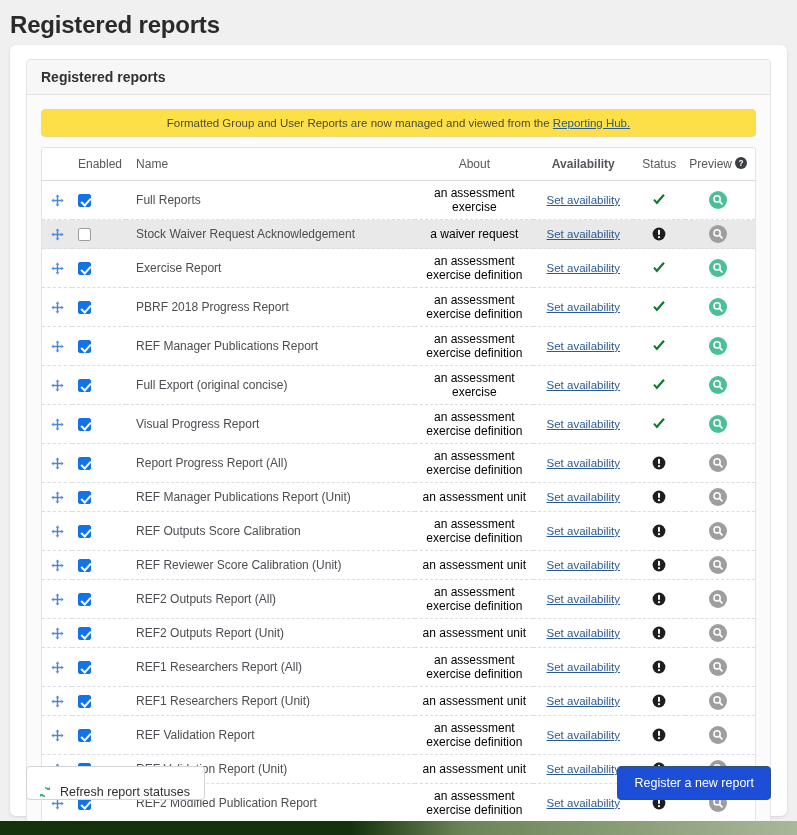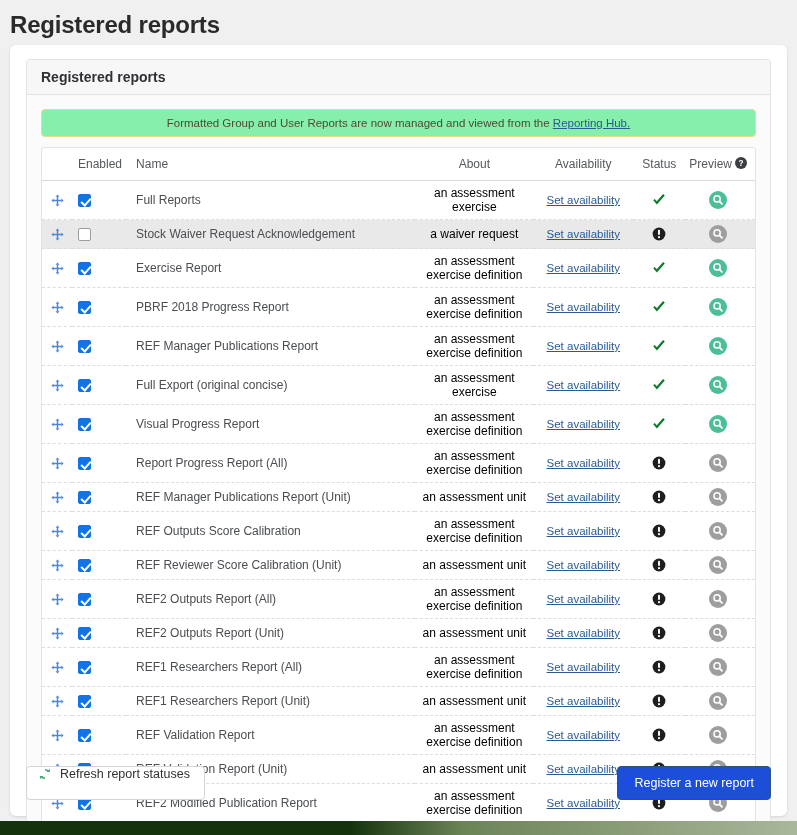--- a/index.html
+++ b/index.html
@@ -48,21 +48,21 @@
     font-weight:600;
     color:#2f3033;
   }
   .panel-body {
     padding:14px;
     background:#fbfbfc;
     border-radius:0 0 4px 4px;
   }
 
   .alert {
-    background:#86efac;
+    background:#fde047;
     border:1px solid #ecd98b;
     border-radius:4px;
     text-align:center;
     padding:7px 10px;
     font-size:11.5px;
     color:#4d4a35;
     margin-bottom:10px;
   }
   .alert a { color:#2b5a90; text-decoration:underline; }
 
@@ -79,21 +79,21 @@
     color:#55585c;
     padding:9px 4px;
     border-bottom:1px solid #d8d9db;
     vertical-align:middle;
     white-space:nowrap;
   }
   th.c-handle { width:30px; }
   th.c-enabled { width:44px; text-align:right; padding-left:6px;}
   th.c-name { text-align:left; padding-left:10px; }
   th.c-about { width:118px; text-align:center; }
-  th.c-avail { width:100px; text-align:center; }
+  th.c-avail { width:100px; text-align:center;font-weight:bold; }
   th.c-status { width:52px; text-align:center; }
   th.c-preview { width:62px; text-align:center; padding-right:8px;}
 
   tbody tr { border-bottom:1px dashed #dcdde0; }
   tbody tr:last-child { border-bottom:none; }
   tbody tr.alt { background:#e9e9e9; }
   tbody td {
     padding:5px 4px;
     vertical-align:middle;
     font-size:12px;
@@ -149,21 +149,21 @@
   .btn-refresh {
     position:absolute; left:0; top:0;
     height:34px;
     background:#ffffff;
     border:1px solid #d3d4d6;
     border-radius:4px;
     padding:0 14px 0 11px;
     font-size:12.5px;
     color:#2f3033;
     font-family:"Liberation Sans", sans-serif;
-    display:flex; align-items:flex-start; gap:8px;
+    display:flex; align-items:flex-end; gap:8px;
     cursor:pointer;
   }
   .refresh-ico { display:inline-block; width:14px; height:14px; }
   .btn-register {
     position:absolute; right:0; top:0;
     height:34px;
     background:#1d4ed8;
     border:1px solid #2f5274;
     border-radius:4px;
     padding:0 16px;

